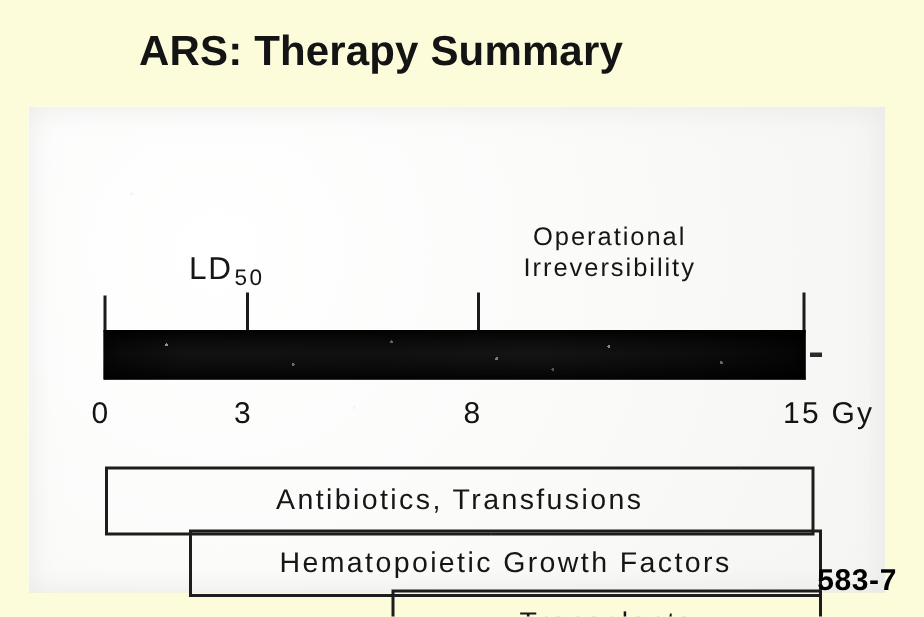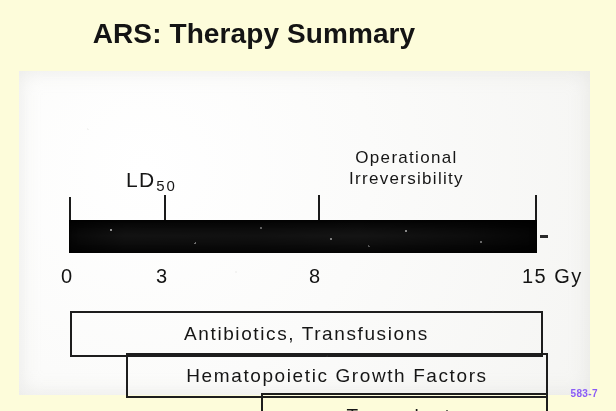--- a/index.html
+++ b/index.html
@@ -168,23 +168,23 @@
   #box-transplants {
     left: 242px; top: 322px;  width: 283px;  height: 41px;
   }
 
   
   #slide-number {
     position: absolute;
     right: 18px;
     bottom: 12px;
     font-family: "Liberation Sans", sans-serif;
-    font-size: 10px;
+    font-size: 20px;
     font-weight: bold;
-    color: #8b5cf6;
+    color: #000000;
     letter-spacing: 0.4px;
   }
 </style>
 </head>
 <body>
 
 <div id="slide-title">ARS: Therapy Summary</div>
 
 <div id="figure-panel">
 

